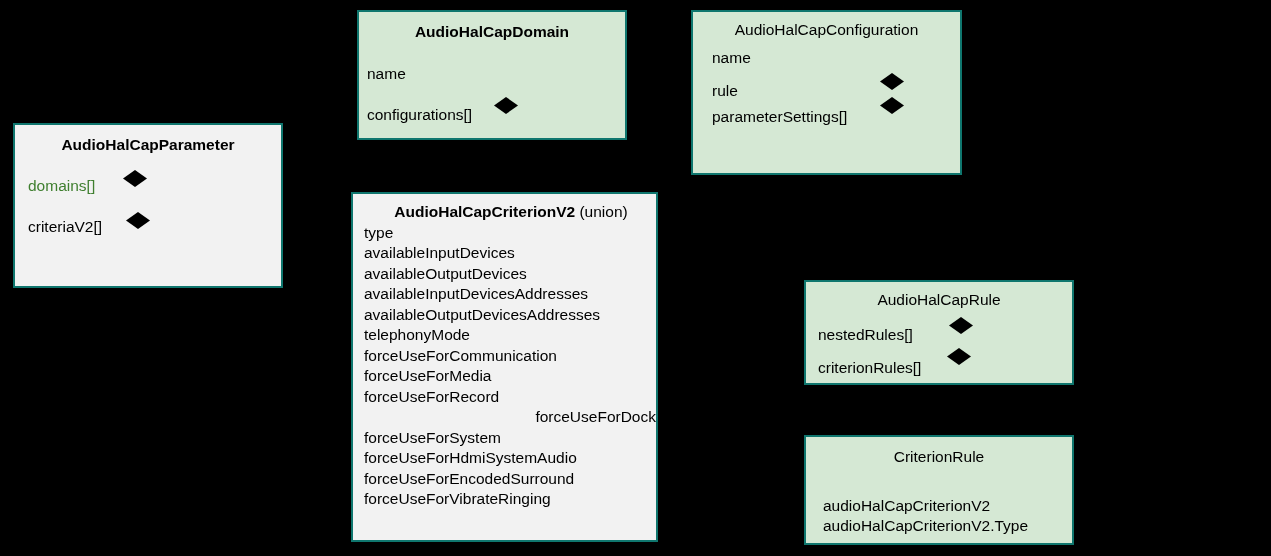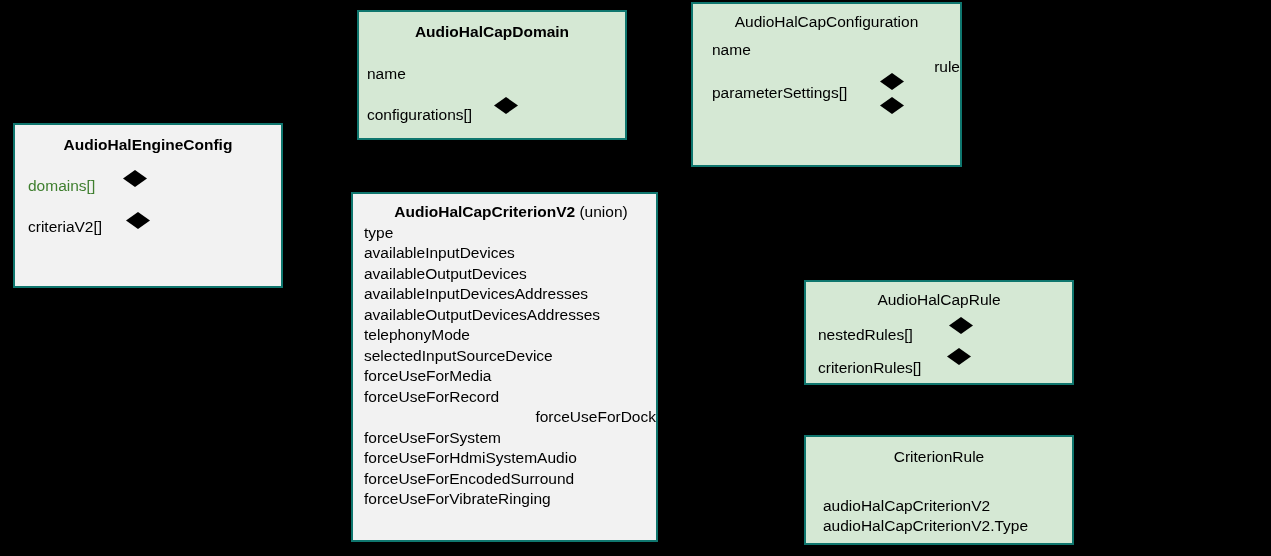--- a/index.html
+++ b/index.html
@@ -84,66 +84,66 @@
   <div class="conn-v" style="left:940px; top:81px; height:94px;"></div>
 
   <div class="conn-h" style="left:903px; top:105px; width:90px;"></div>
 
   <div class="conn-h" style="left:972px; top:325px; width:103px;"></div>
 
   <div class="conn-h" style="left:970px; top:356px; width:24px;"></div>
   <div class="conn-v" style="left:993px; top:356px; height:30px;"></div>
 
   <div class="uml-box grey" style="left:13px; top:123px; width:270px; height:165px;">
-    <div class="box-title" style="margin-top:12px;">AudioHalEngineConfig</div>
+    <div class="box-title" style="margin-top:12px;">AudioHalCapParameter</div>
     <div class="field green-text" style="margin-top:25px; margin-left:13px;">domains[]</div>
     <div class="field" style="margin-top:26px; margin-left:13px;">criteriaV2[]</div>
   </div>
 
   <svg class="dia-svg" style="left:123px; top:170px;" width="24" height="17" viewBox="0 0 24 17">
     <polygon points="0,8.5 12,0 24,8.5 12,17" fill="#000000"></polygon>
   </svg>
   <svg class="dia-svg" style="left:126px; top:212px;" width="24" height="17" viewBox="0 0 24 17">
     <polygon points="0,8.5 12,0 24,8.5 12,17" fill="#000000"></polygon>
   </svg>
 
   <div class="uml-box green" style="left:357px; top:10px; width:270px; height:130px;">
     <div class="box-title" style="margin-top:12px;">AudioHalCapDomain</div>
     <div class="field" style="margin-top:26px; margin-left:8px;">name</div>
     <div class="field" style="margin-top:26px; margin-left:8px;">configurations[]</div>
   </div>
   <svg class="dia-svg" style="left:494px; top:97px;" width="24" height="17" viewBox="0 0 24 17">
     <polygon points="0,8.5 12,0 24,8.5 12,17" fill="#000000"></polygon>
   </svg>
 
-  <div class="uml-box green" style="left:691px; top:2px; width:271px; height:165px;">
+  <div class="uml-box green" style="left:691px; top:10px; width:271px; height:165px;">
     <div class="box-title plain" style="margin-top:10px;">AudioHalCapConfiguration</div>
     <div class="field" style="margin-top:12px; margin-left:19px;">name</div>
-    <div class="field" style="margin-top:2px; margin-left:19px;text-align:right;">rule</div>
+    <div class="field" style="margin-top:18px; margin-left:19px;">rule</div>
     <div class="field" style="margin-top:10px; margin-left:19px;">parameterSettings[]</div>
   </div>
   <svg class="dia-svg" style="left:880px; top:73px;" width="24" height="17" viewBox="0 0 24 17">
     <polygon points="0,8.5 12,0 24,8.5 12,17" fill="#000000"></polygon>
   </svg>
   <svg class="dia-svg" style="left:880px; top:97px;" width="24" height="17" viewBox="0 0 24 17">
     <polygon points="0,8.5 12,0 24,8.5 12,17" fill="#000000"></polygon>
   </svg>
 
 
   <div class="uml-box grey" style="left:351px; top:192px; width:307px; height:350px;">
     <div class="box-title" style="margin-top:10px; text-align:center; margin-left:13px;">
       <span>AudioHalCapCriterionV2</span><span class="suffix"> (union)</span>
     </div>
     <div class="field" style="margin-top:5px; margin-left:11px;">type</div>
     <div class="field" style="margin-top:5px; margin-left:11px;">availableInputDevices</div>
     <div class="field" style="margin-top:5px; margin-left:11px;">availableOutputDevices</div>
     <div class="field" style="margin-top:5px; margin-left:11px;">availableInputDevicesAddresses</div>
     <div class="field" style="margin-top:5px; margin-left:11px;">availableOutputDevicesAddresses</div>
     <div class="field" style="margin-top:5px; margin-left:11px;">telephonyMode</div>
-    <div class="field" style="margin-top:5px; margin-left:11px;">selectedInputSourceDevice</div>
+    <div class="field" style="margin-top:5px; margin-left:11px;">forceUseForCommunication</div>
     <div class="field" style="margin-top:5px; margin-left:11px;">forceUseForMedia</div>
     <div class="field" style="margin-top:5px; margin-left:11px;">forceUseForRecord</div>
     <div class="field" style="margin-top:5px; margin-left:11px;text-align:right;">forceUseForDock</div>
     <div class="field" style="margin-top:5px; margin-left:11px;">forceUseForSystem</div>
     <div class="field" style="margin-top:5px; margin-left:11px;">forceUseForHdmiSystemAudio</div>
     <div class="field" style="margin-top:5px; margin-left:11px;">forceUseForEncodedSurround</div>
     <div class="field" style="margin-top:5px; margin-left:11px;">forceUseForVibrateRinging</div>
   </div>
 
   <div class="uml-box green" style="left:804px; top:280px; width:270px; height:105px;">

